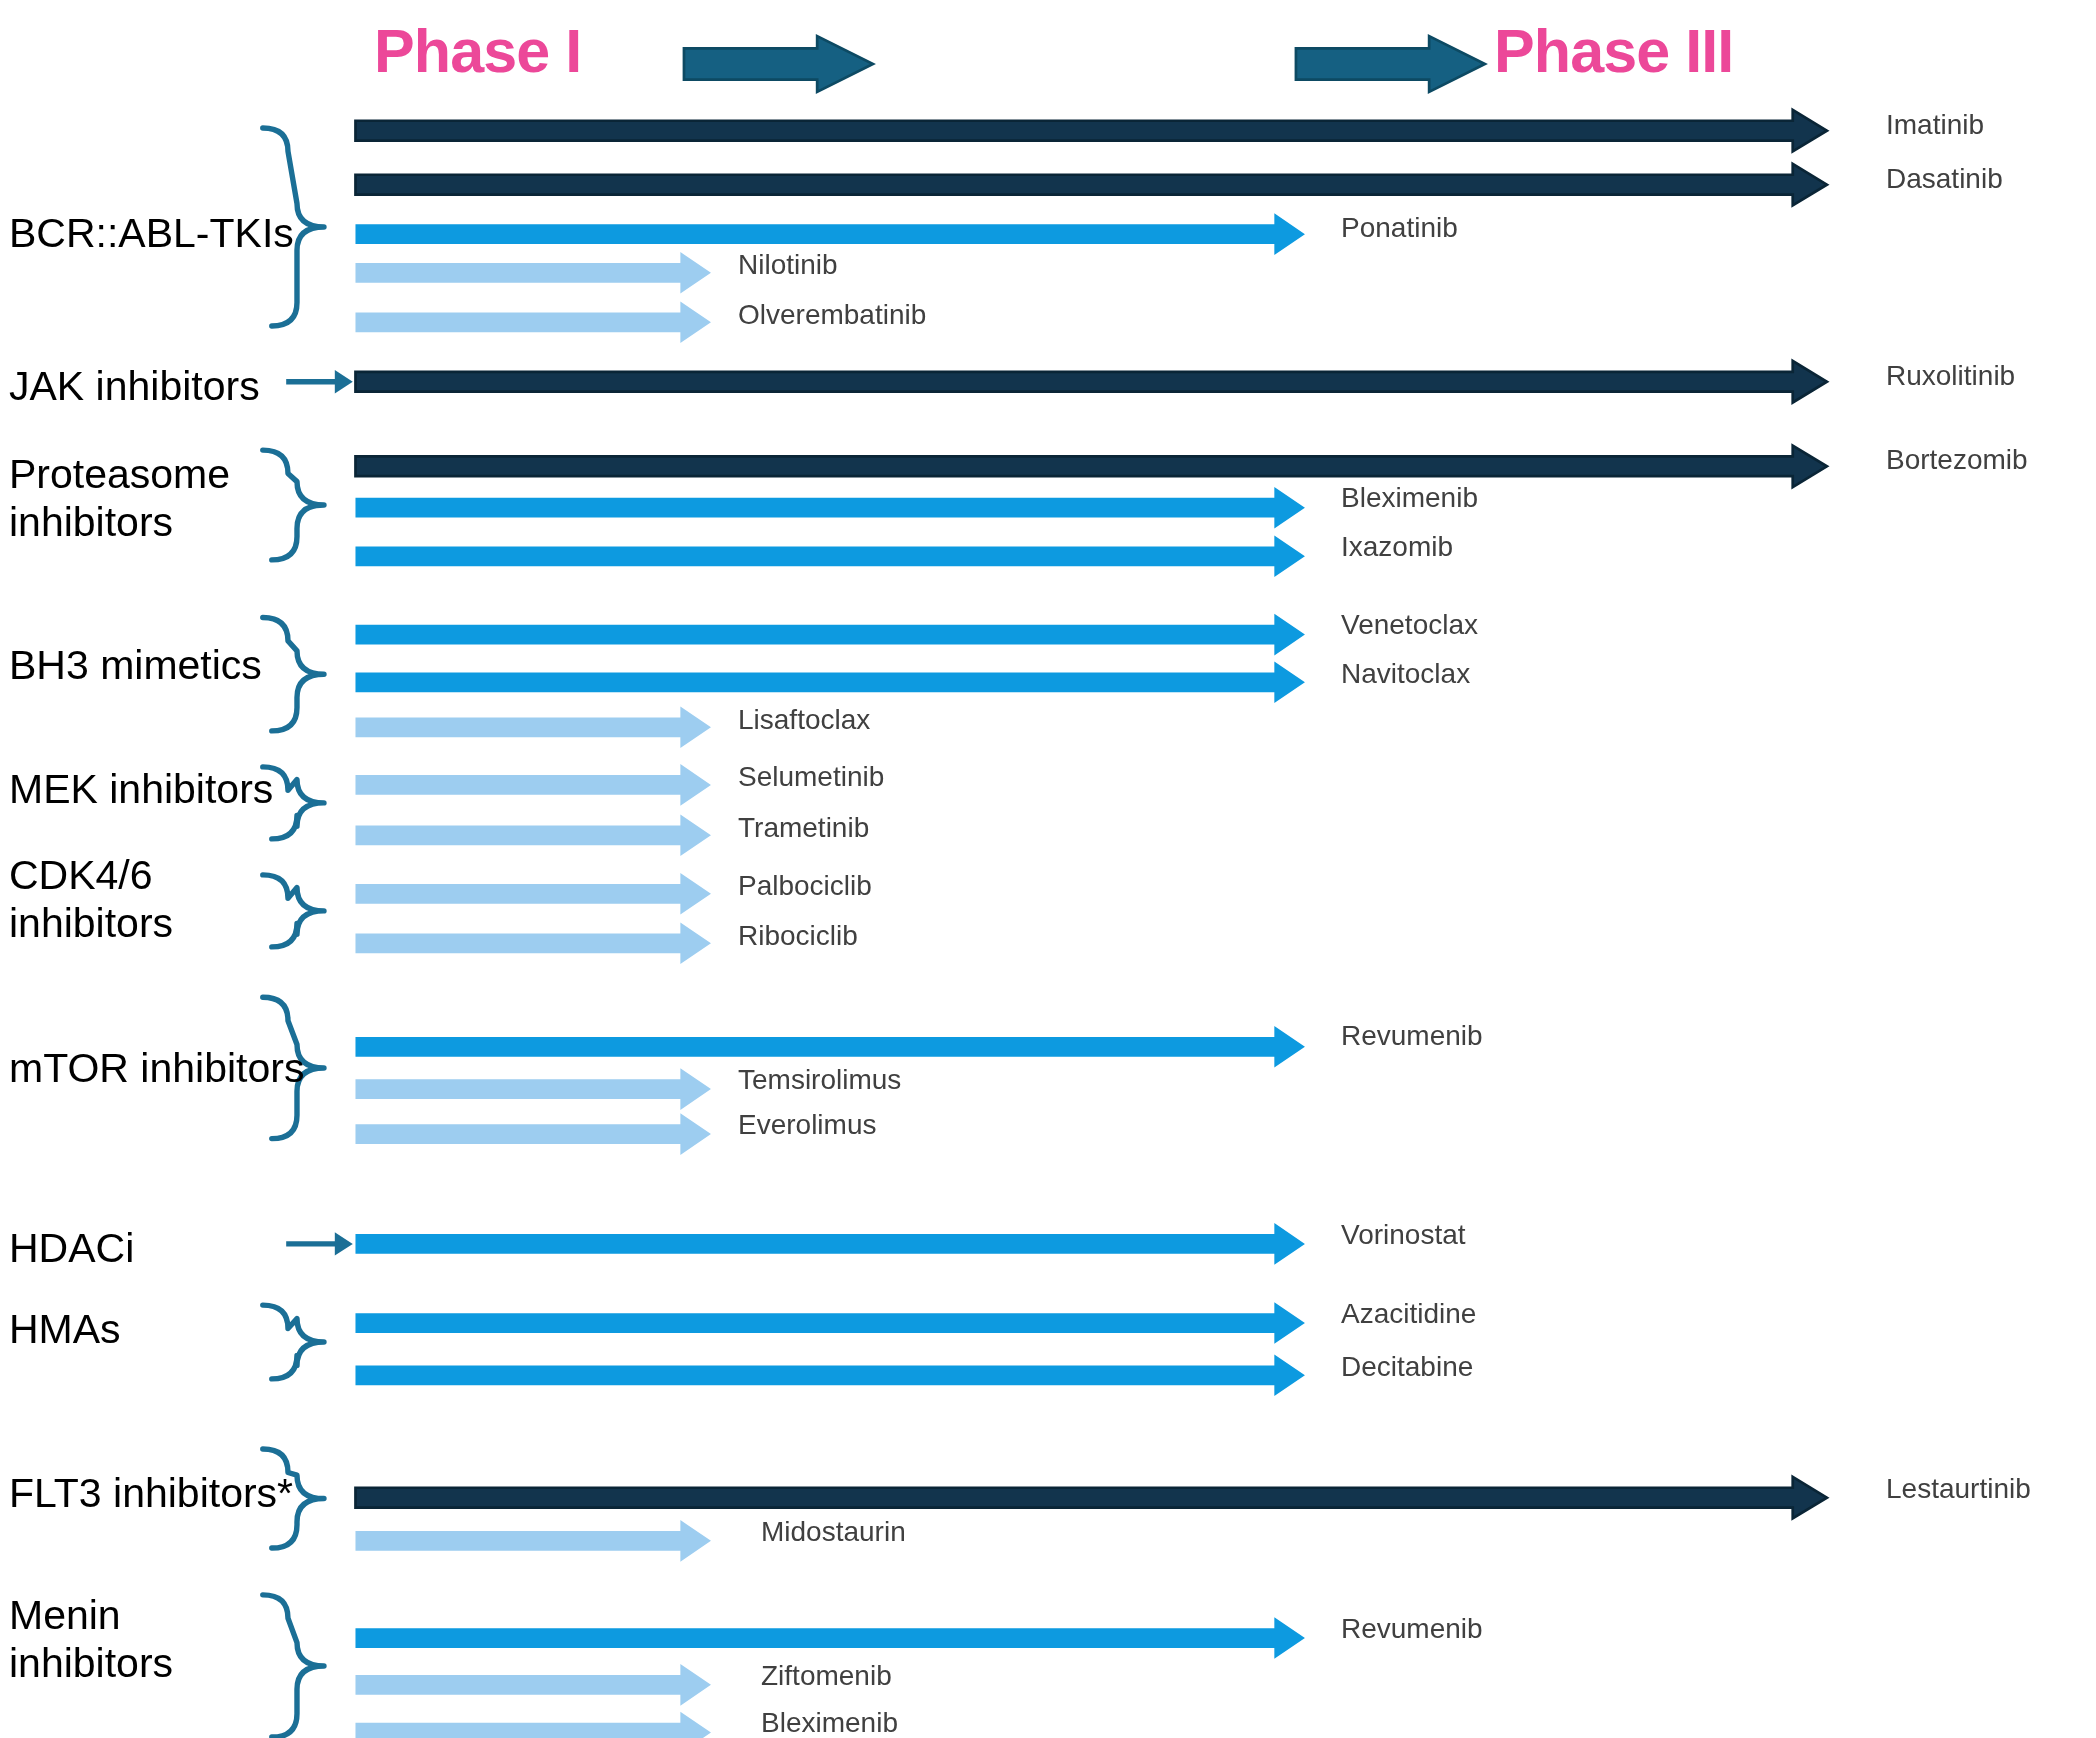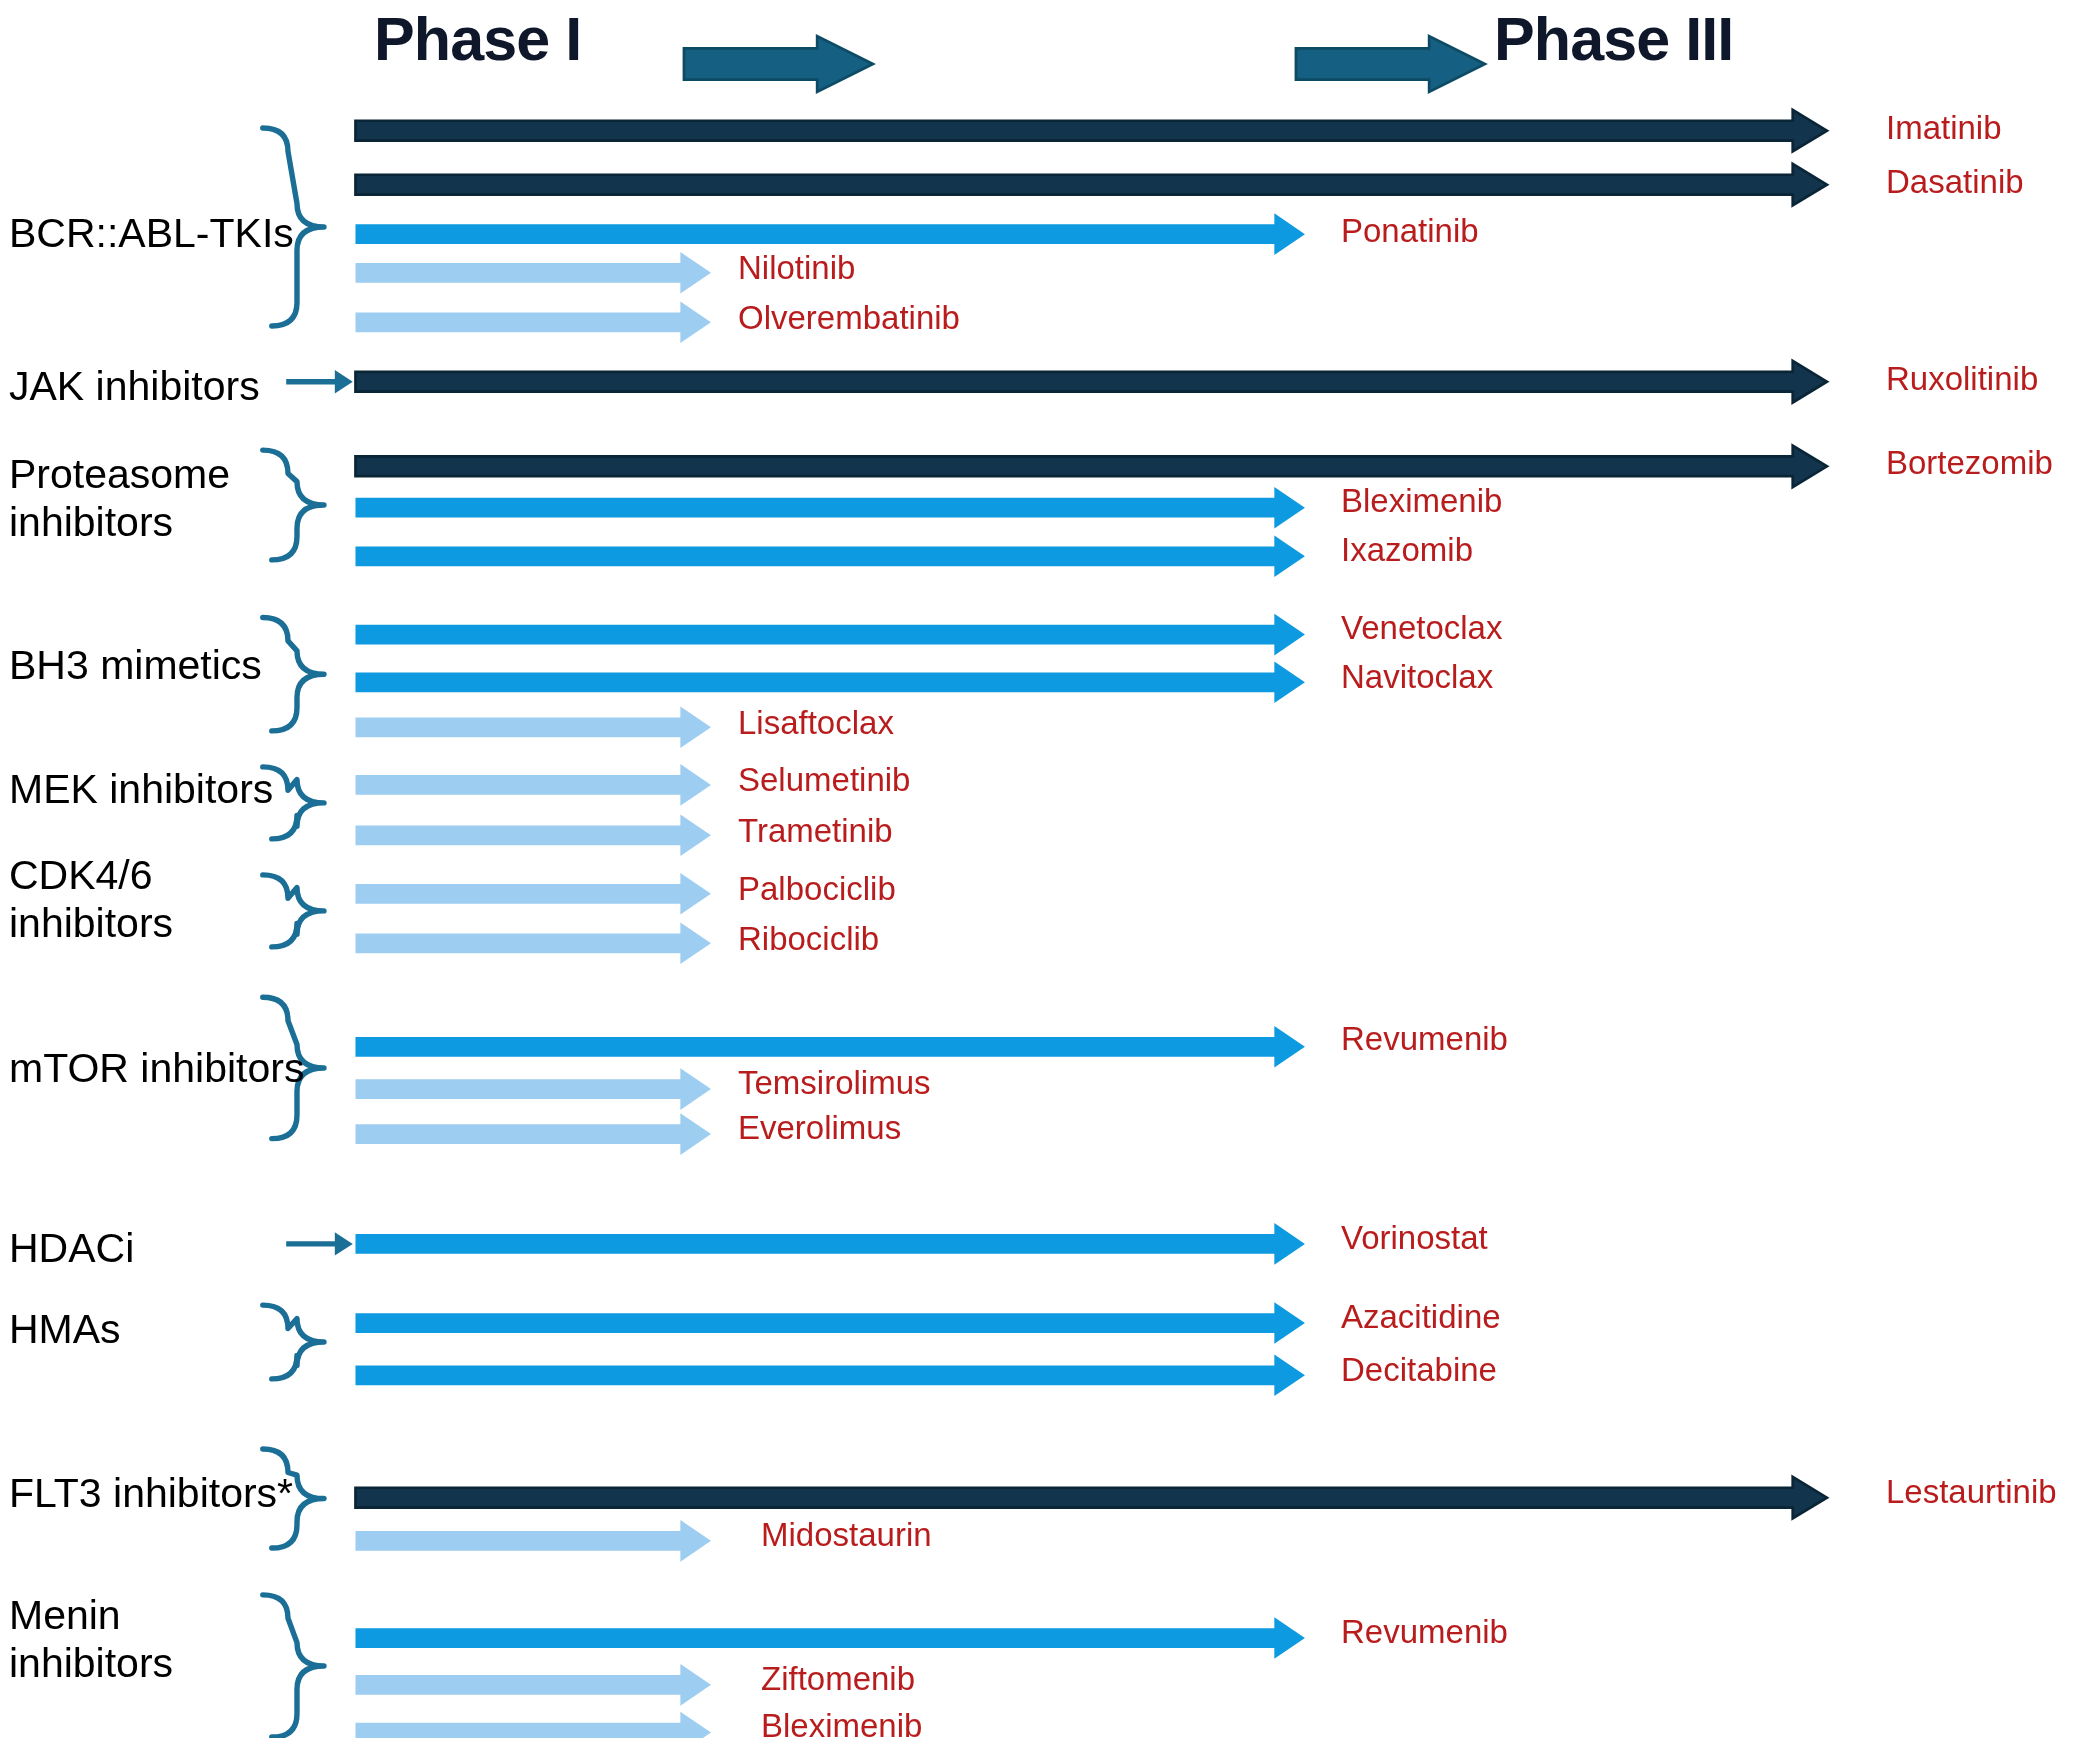--- a/index.html
+++ b/index.html
@@ -17,46 +17,46 @@
   }
 
   
   #header{
     position:absolute;
     left:0; top:0;
     width:2096px; height:108px;
   }
   .phase-label{
     position:absolute;
-    top:4px;
+    top:16px;
     font-size:61px;
     font-weight:bold;
     letter-spacing:-0.9px;
     white-space:nowrap;
-    color:#0f172a;
+    color:#ec4899;
   }
 
   
   .group-label{
     position:absolute;
     text-align:left;
     font-size:41px;
     line-height:1.18;
     color:#000;
     white-space:pre-line;
     width:297px;
   }
 
   
   .drug-name{
     position:absolute;
-    font-size:33px;
+    font-size:28px;
     line-height:1;
     white-space:nowrap;
-    color:#b91c1c;
+    color:#404040;
   }
 </style>
 </head>
 <body>
 
 <div id="canvas">
 
   <div id="header">
       <div class="phase-label" style="left: 374px;">Phase I</div>
       <div class="phase-label" style="left: 1494px;">Phase III</div>

